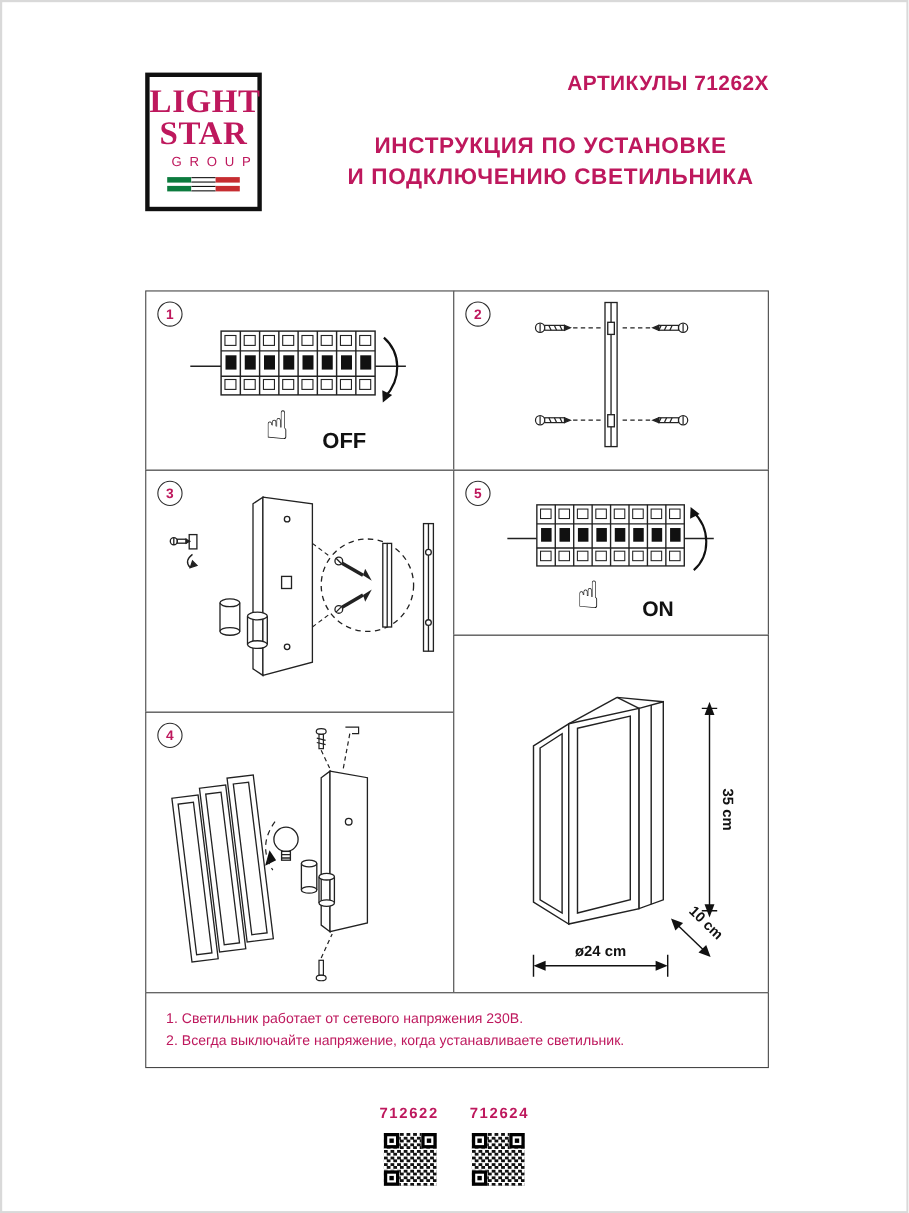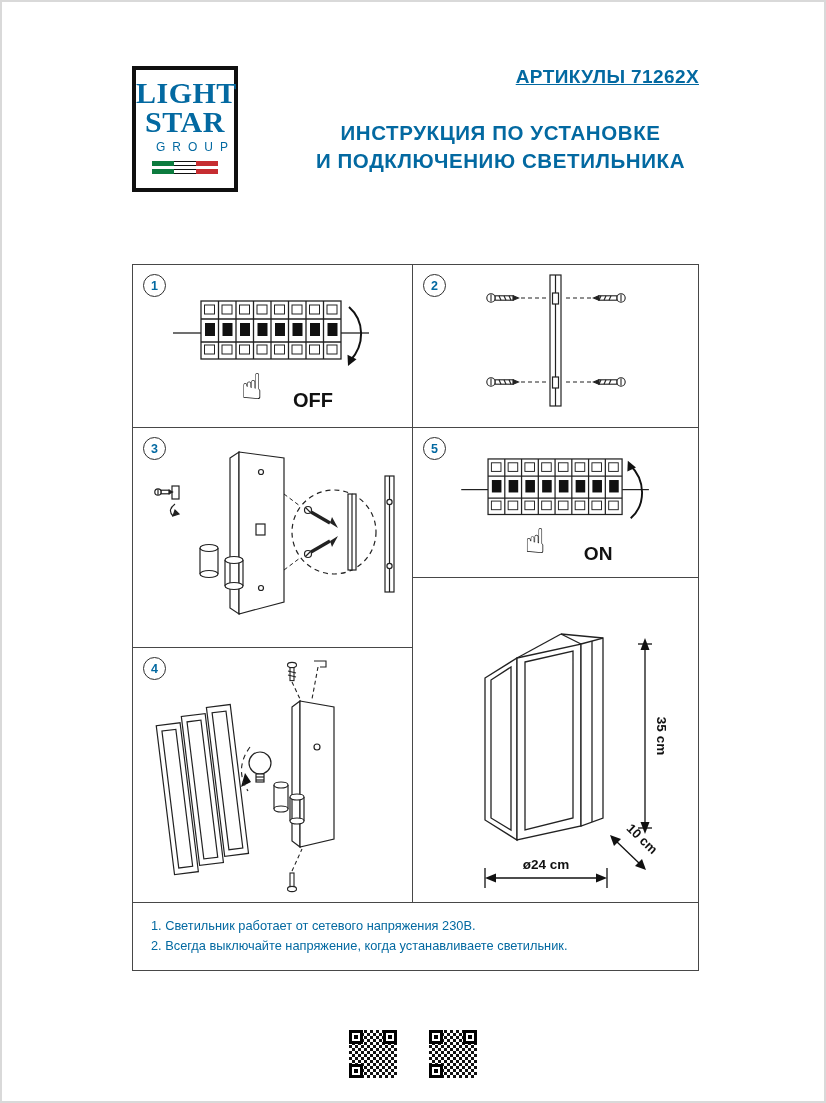--- a/index.html
+++ b/index.html
@@ -1,37 +1,37 @@
 <!DOCTYPE html>
 <html><head>
 <meta charset="utf-8">
 <style>
   * { margin:0; padding:0; box-sizing:border-box; }
   html,body { background:#fff; }
   .page {
     position:relative; width:826px; height:1103px; background:#fff;
     border:2px solid #d9d9d9; font-family:"Liberation Sans",sans-serif;
-    color:#0369a1; overflow:hidden;
+    color:#be185d; overflow:hidden;
   }
   
   .logo { position:absolute; left:130px; top:64px; width:106px; height:126px;
     border:4px solid #101010; text-align:center; padding-top:9px; background:#fff; }
   .logo-big { font-family:"Liberation Serif",serif; font-weight:700; font-size:30px;
     line-height:0.95; letter-spacing:0.5px; }
   .logo-group { font-size:12px; letter-spacing:7px; text-indent:7px; margin-top:4px;margin-left:13px; }
   .flag { width:66px; margin:7px auto 0; }
   .flag-row { display:flex; height:5px; margin-bottom:3px; }
   .flag-row span { flex:1; }
   .flag-green { background:#0c7b3e; }
   .flag-white { background:#fff; border-top:1px solid #111; border-bottom:1px solid #111; }
   .flag-red { background:#c62d31; }
   
   .header { position:absolute; left:300px; top:64px; width:397px; text-align:right; font-weight:700; }
   .header-series { font-size:19px; margin-bottom:9px; letter-spacing:0.4px; }
-  .header-articles { font-size:19px; margin-bottom:31px; letter-spacing:0.4px;text-decoration:underline; }
+  .header-articles { font-size:19px; margin-bottom:31px; letter-spacing:0.4px; }
   .header-title { font-size:20.5px; line-height:1.38; letter-spacing:0.6px; text-align:center; }
   
   .grid { position:absolute; left:130px; top:262px; width:567px; height:707px; }
   .cell { position:absolute; border:1.5px solid #474747; background:#fff; }
   .c1 { left:0; top:0; width:281px; height:164px; }
   .c2 { left:280px; top:0; width:287px; height:164px; }
   .c3 { left:0; top:163px; width:281px; height:221px; }
   .c5 { left:280px; top:163px; width:287px; height:151px; }
   .c4 { left:0; top:383px; width:281px; height:256px; }
   .c6 { left:280px; top:313px; width:287px; height:326px; }
@@ -390,20 +390,24 @@
         <text class="dim" transform="rotate(44 226 264)" x="226" y="264" text-anchor="middle" font-size="13" fill="#111">10 cm</text>
       </svg>
     </div>
 
     <div class="cell notes">
       <div>1. Светильник работает от сетевого напряжения 230В.</div>
       <div>2. Всегда выключайте напряжение, когда устанавливаете светильник.</div>
     </div>
   </div>
 
+  <div class="footer-nums">
+    <span>712622</span>
+    <span>712624</span>
+  </div>
   <div class="qrs">
     <div class="qr">
       <i class="f tl"></i>
         <i class="f tr"></i>
         <i class="f bl"></i>
     </div>
     <div class="qr">
       <i class="f tl"></i>
         <i class="f tr"></i>
         <i class="f bl"></i>

